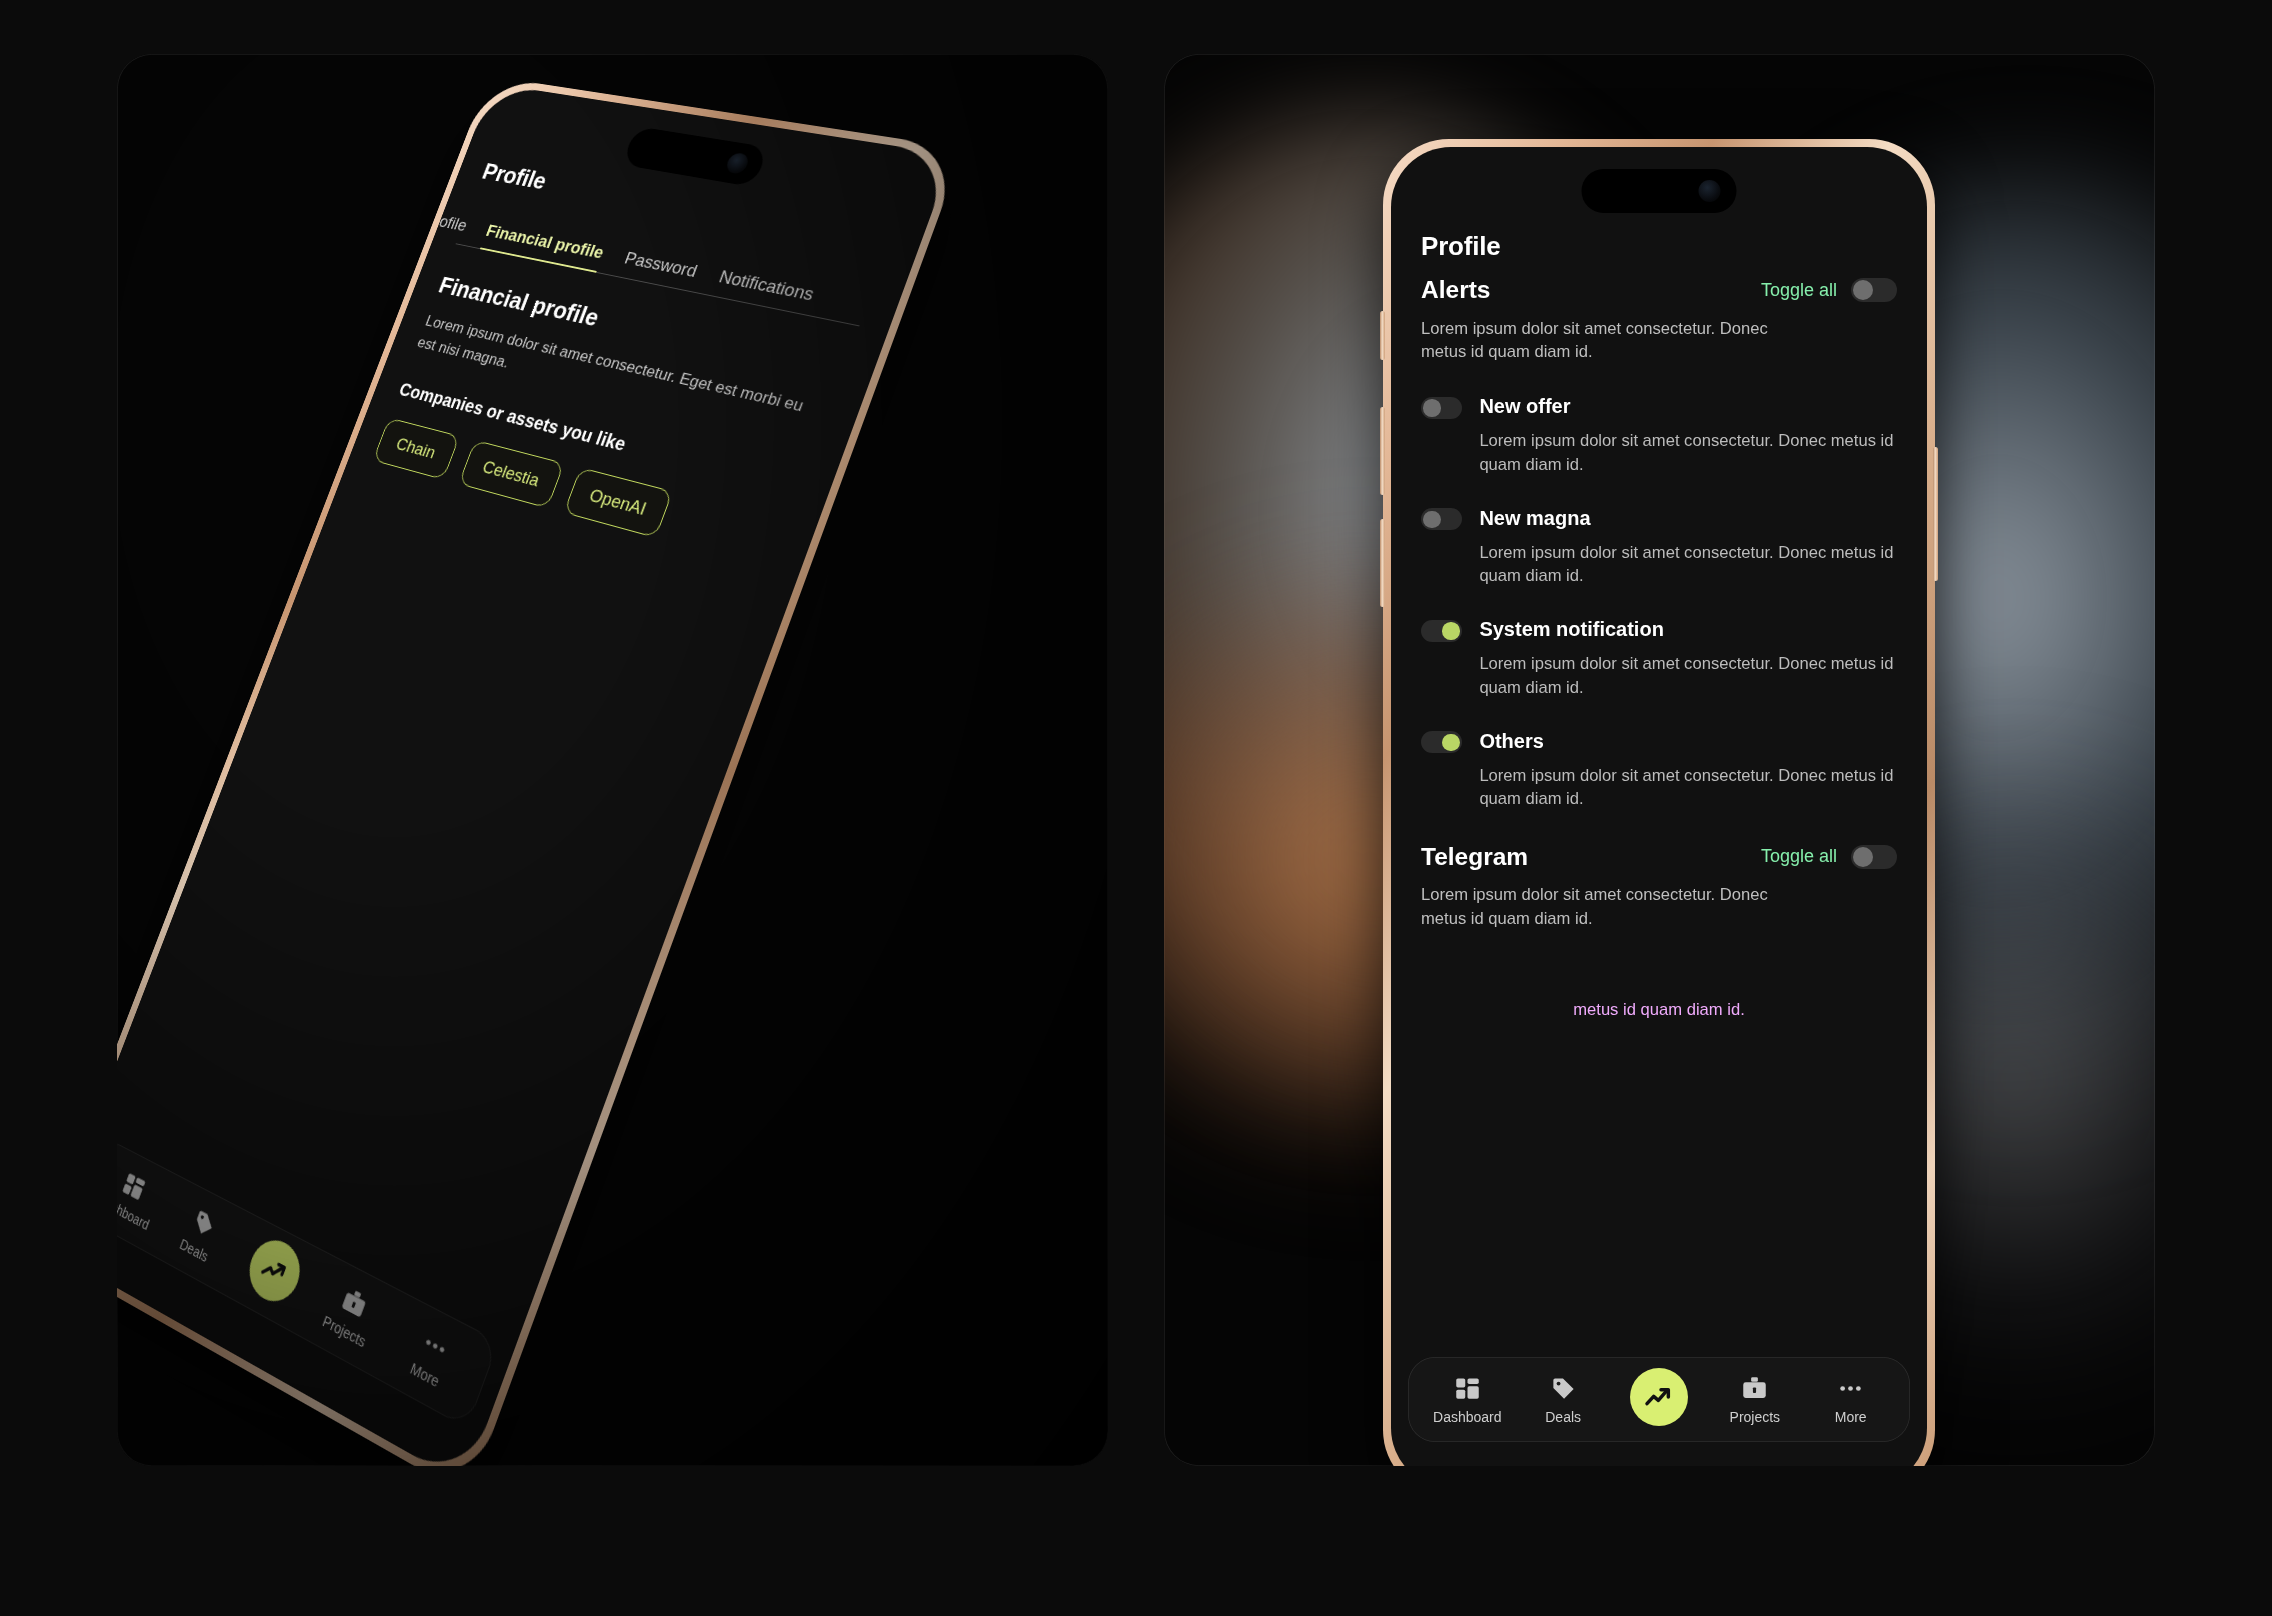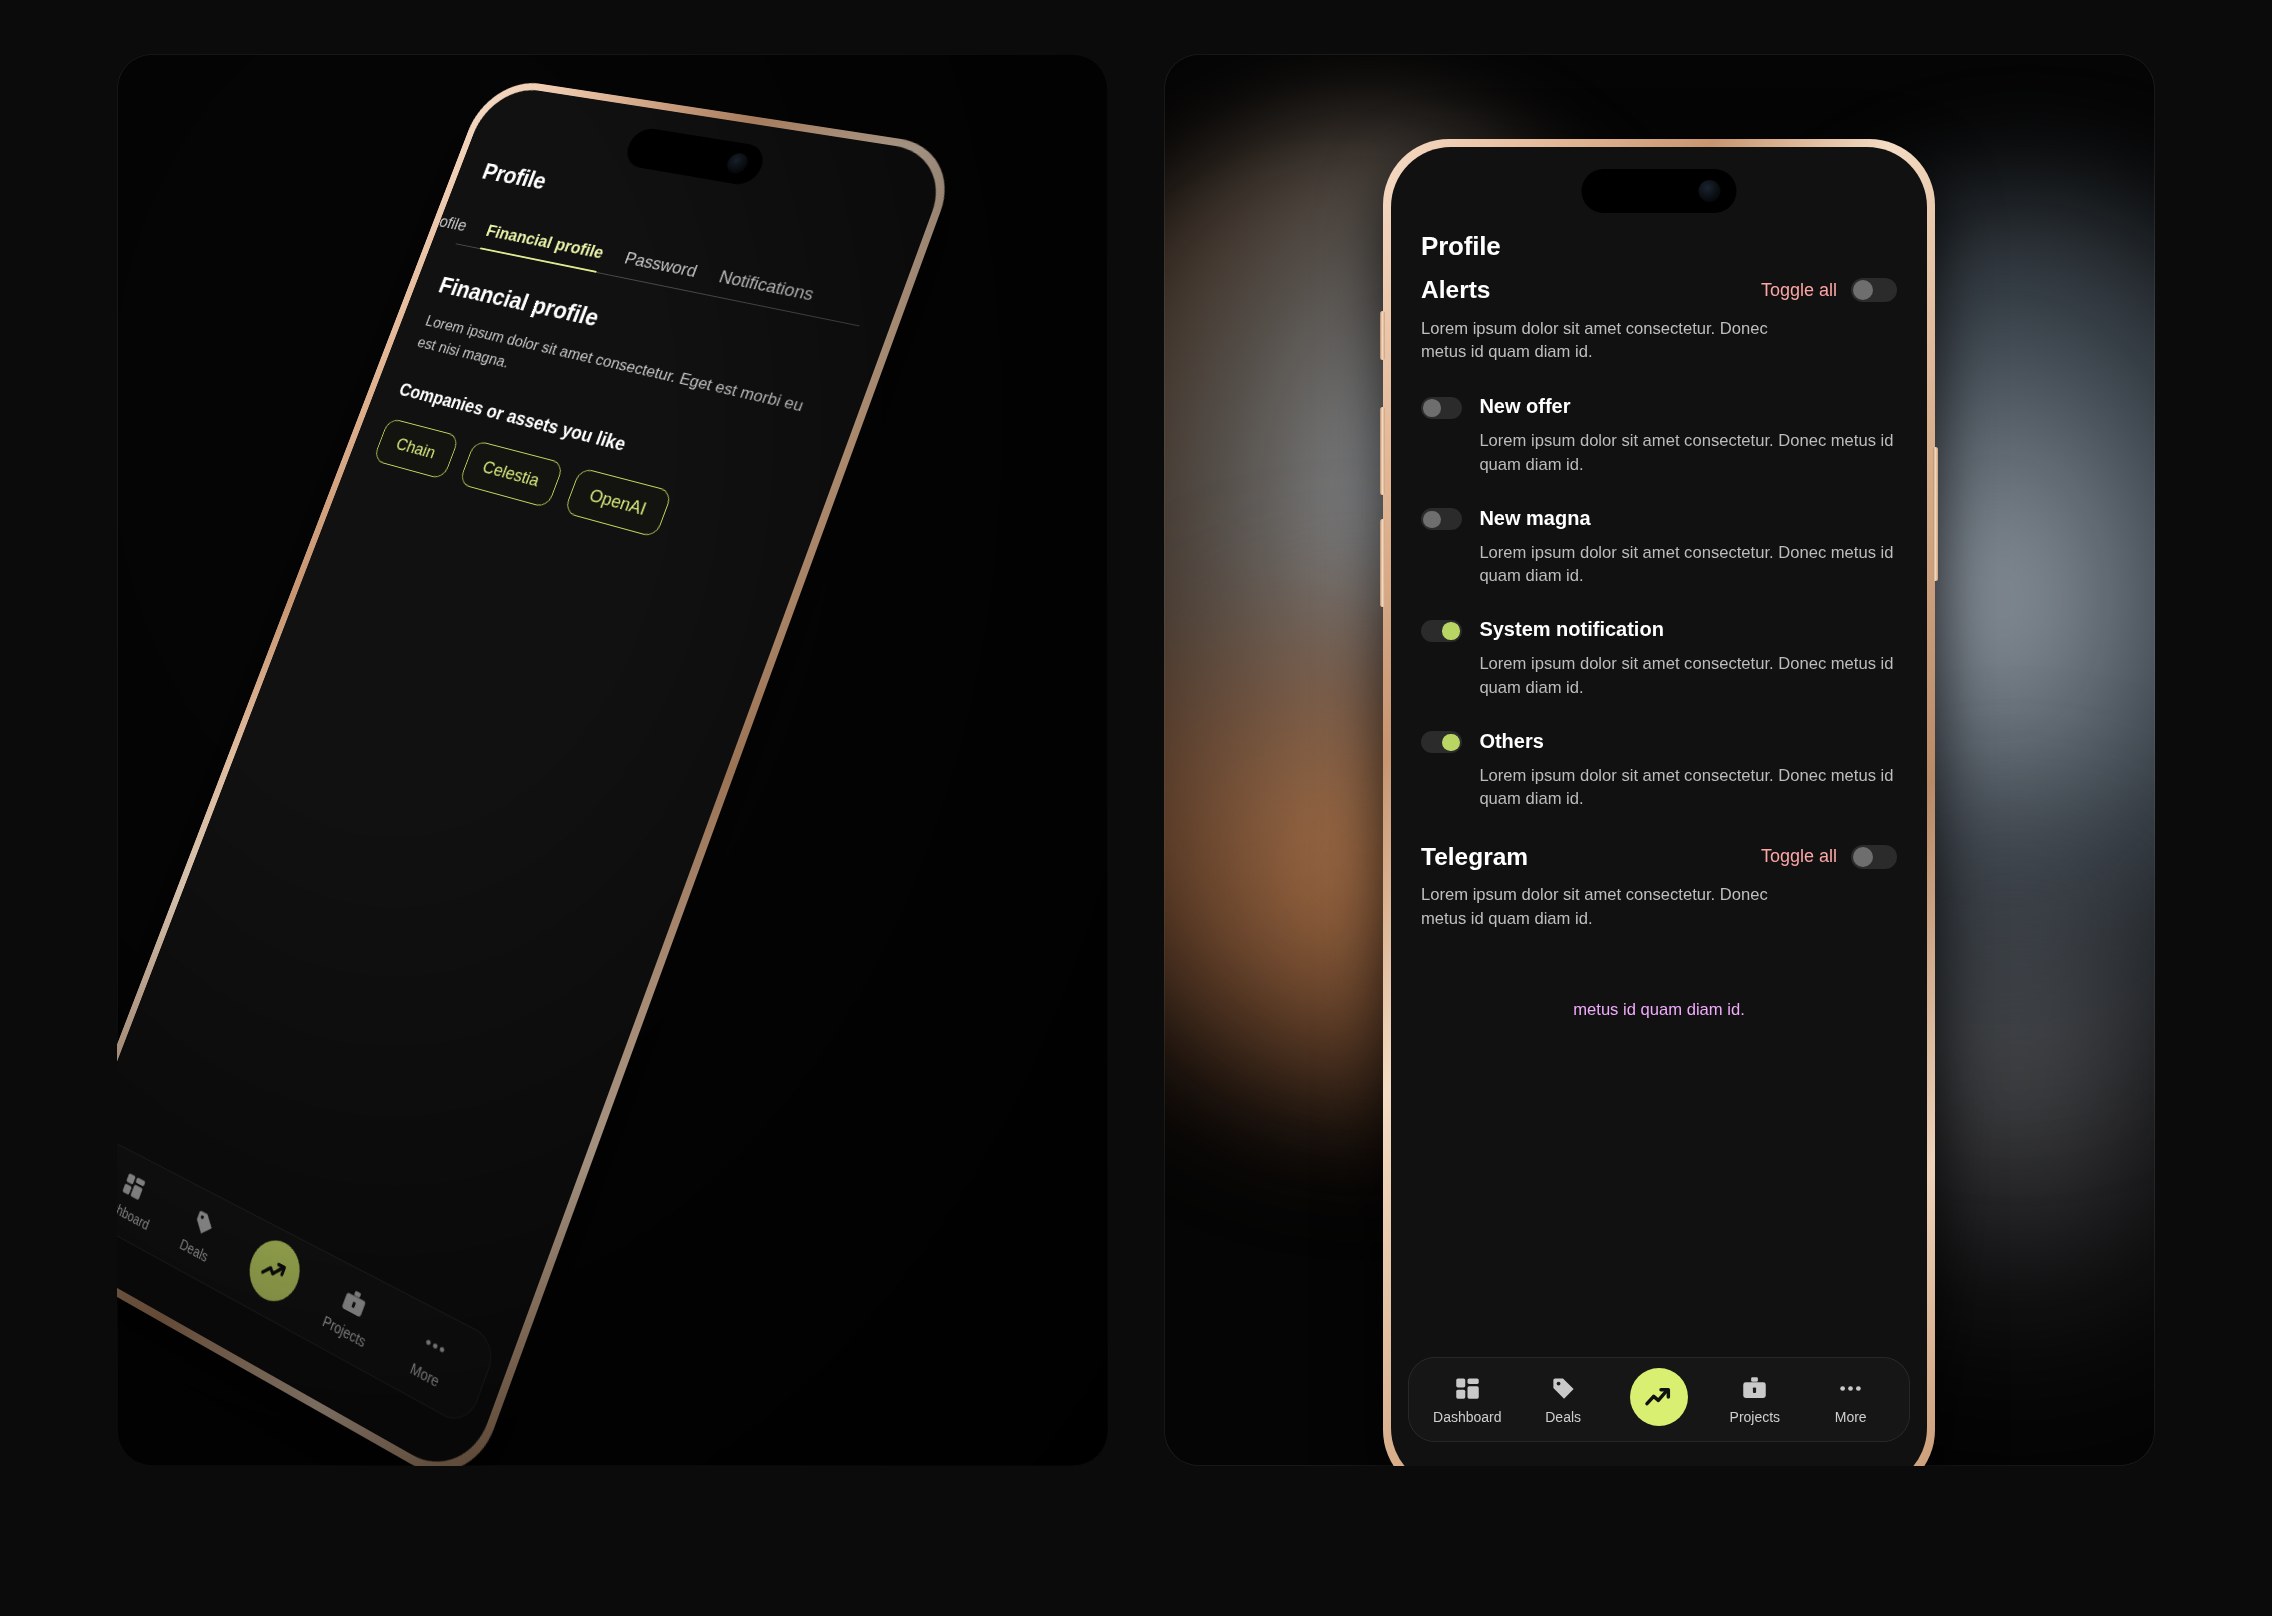--- a/index.html
+++ b/index.html
@@ -99,21 +99,21 @@
     content: ""; position: absolute; left: 0; right: 0; bottom: 0;
     height: 2.4px; background: #dfe98f; z-index: 2;
   }
 
   .section-head {
     display: flex; align-items: center; justify-content: space-between;
     margin-top: 14px;
   }
   .section-title { font-size: 24.5px; font-weight: 700; }
   .toggle-all { display: flex; align-items: center; gap: 14px; }
-  .toggle-all-label { font-size: 18px; color: #fca5a5; }
+  .toggle-all-label { font-size: 18px; color: #86efac; }
 
   .switch {
     width: 46px; height: 24.5px; border-radius: 14px;
     background: #2b2b2b; position: relative; flex: none;
   }
   .switch .knob {
     position: absolute; top: 2.4px; width: 20px; height: 20px; border-radius: 50%;
     background: #6e6e6e; transition: none;
   }
   .switch.off .knob { left: 2.4px; background: #6e6e6e; }

